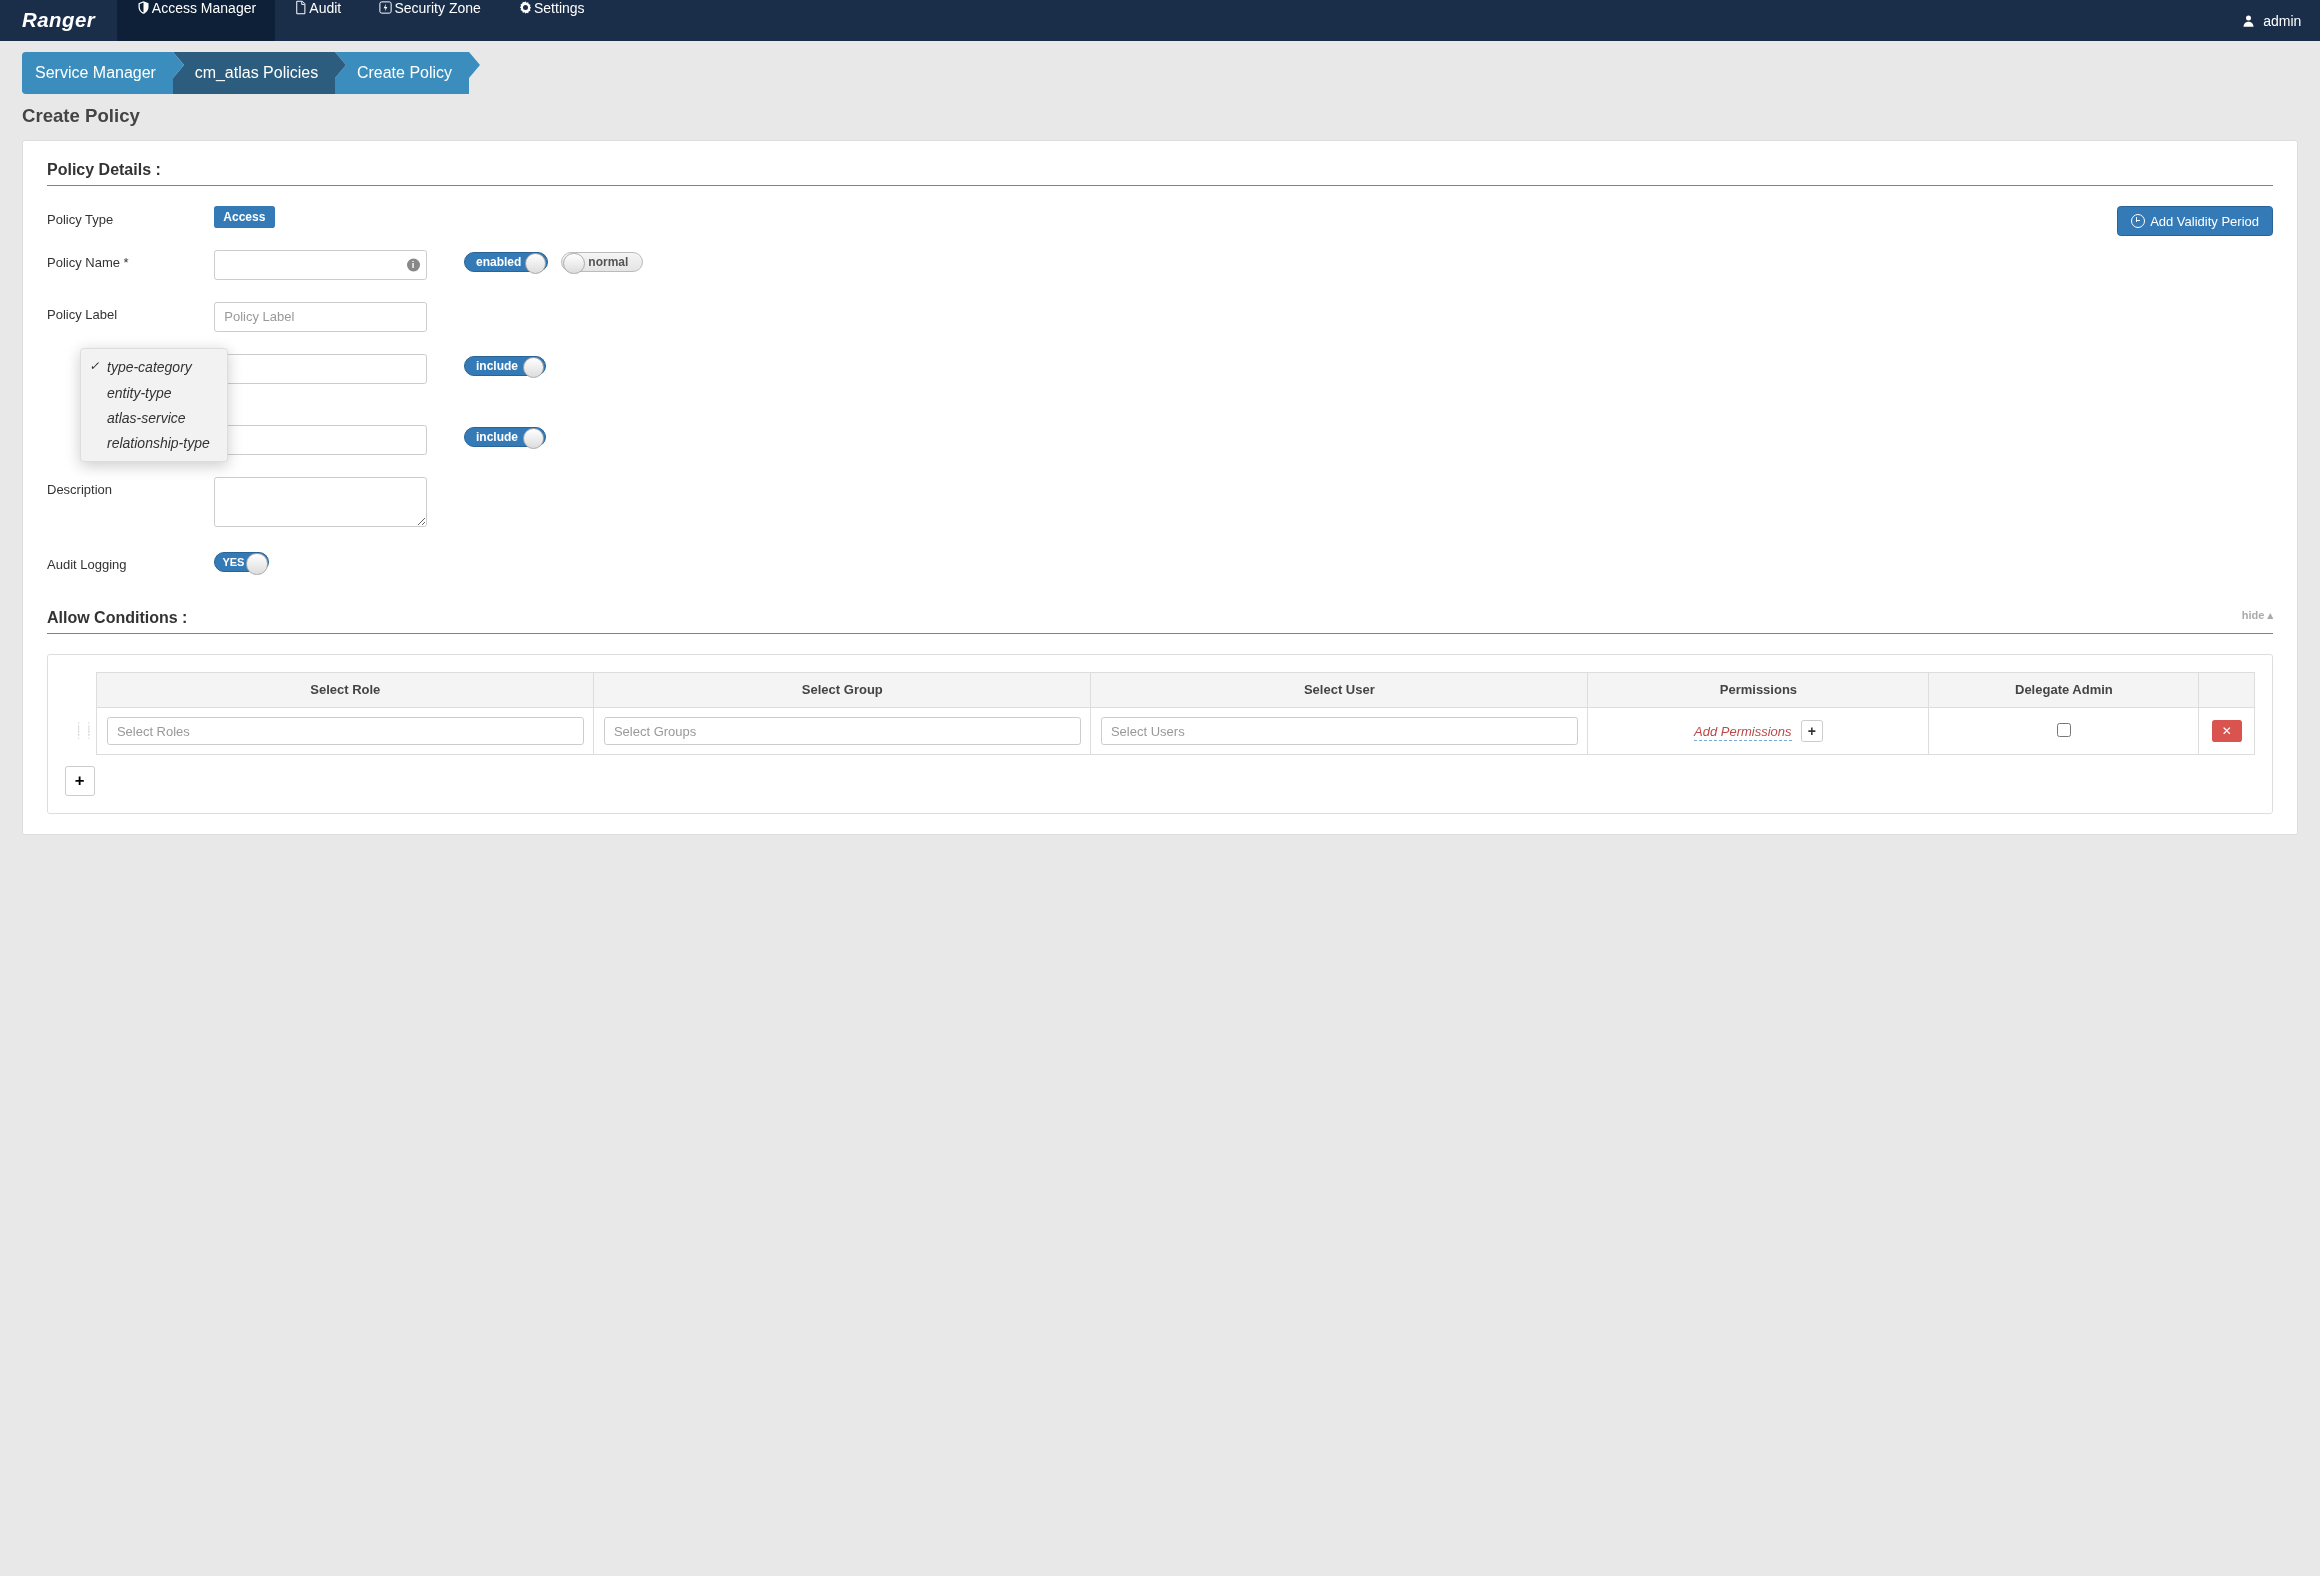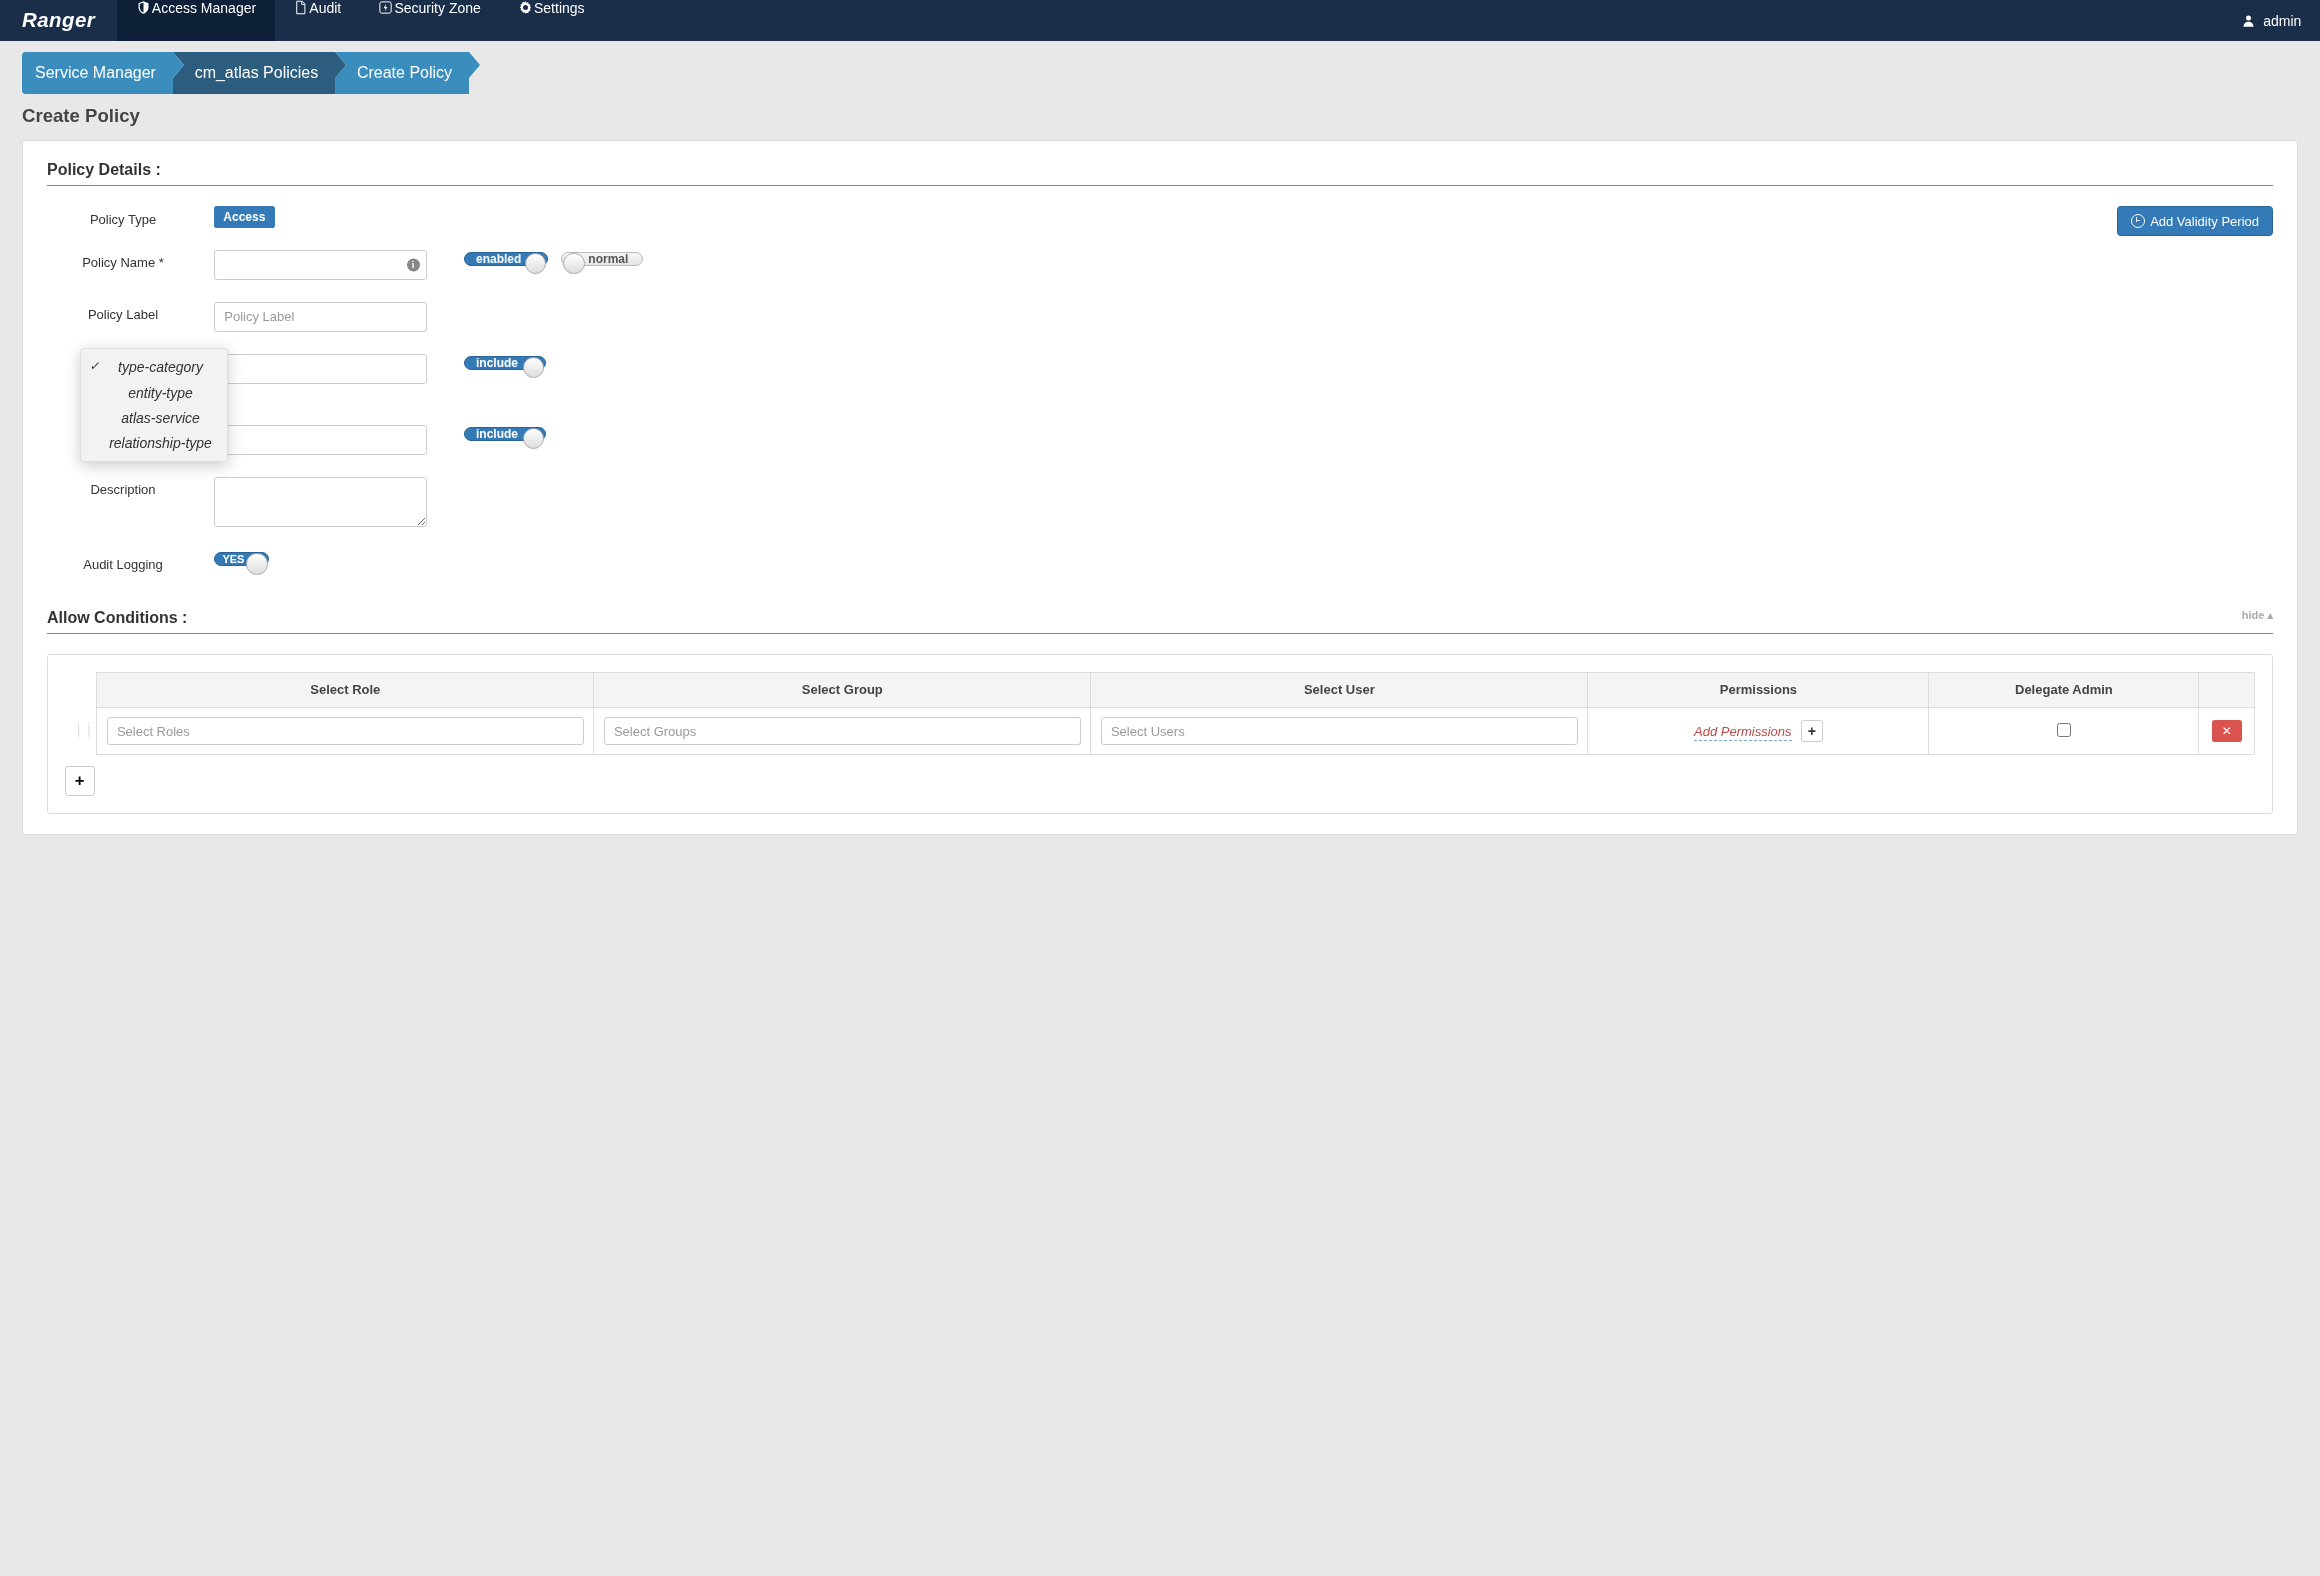--- a/index.html
+++ b/index.html
@@ -27,31 +27,31 @@
 .breadcrumb-item.dark::after { border-left-color: #2d5d7e; }
 
 .page-title { font-size: 18.6px; font-weight: bold; color: #444; margin: 9.3px 0 13px; }
 
 
 .card { background: #fff; border: 0.9px solid #ddd; border-radius: 2.8px; padding: 20.4px 24px; }
 .section-title { font-size: 16px; font-weight: bold; color: #333; padding-bottom: 5.6px; border-bottom: 0.9px solid #4a90d9; margin-bottom: 20.4px; }
 
 
 .form-row { display: flex; align-items: flex-start; margin-bottom: 22px; }
-.form-label { width: 167px; text-align: center; padding-right: 15px; padding-top: 5.6px; font-size: 13px; color: #333; }
+.form-label { width: 167px; text-align: left; padding-right: 15px; padding-top: 5.6px; font-size: 13px; color: #333; }
 .form-input-wrap { width: 213px; position: relative; }
 .form-input, .form-textarea { width: 100%; border: 0.9px solid #ccc; border-radius: 2.8px; padding: 6.5px 9.3px; font-size: 13px; font-family: inherit; }
 .form-input::placeholder, .form-textarea::placeholder { color: #999; }
 .form-textarea { resize: both; height: 50px; }
 .info-icon { position: absolute; right: 7.4px; top: 50%; transform: translateY(-50%); width: 13px; height: 13px; border-radius: 50%; background: #888; color: #fff; font-size: 9.3px; text-align: center; line-height: 13px; font-weight: bold; cursor: pointer; }
 .badge { display: inline-block; background: #337ab7; color: #fff; font-size: 12px; font-weight: bold; padding: 3.7px 9.3px; border-radius: 2.8px; }
 
 
 .toggle-wrap { margin-left: 37px; display: flex; gap: 13px; align-items: center; padding-top: 1.9px; }
-.toggle { position: relative; display: inline-flex; align-items: center; height: 14px; border-radius: 12px; border: 0.9px solid #bbb; cursor: pointer; background: linear-gradient(#f5f5f5, #e5e5e5); min-width: 82px; }
+.toggle { position: relative; display: inline-flex; align-items: center; height: 20px; border-radius: 12px; border: 0.9px solid #bbb; cursor: pointer; background: linear-gradient(#f5f5f5, #e5e5e5); min-width: 82px; }
 .toggle.on { background: #337ab7; border-color: #2a6496; color: #fff; }
 .toggle-knob { position: absolute; width: 21.3px; height: 21.3px; background: linear-gradient(#fff, #ddd); border: 0.9px solid #aaa; border-radius: 50%; top: 0.5px; }
 .toggle.on .toggle-knob { right: 0.9px; }
 .toggle.off .toggle-knob { left: 0.9px; }
 .toggle-text { font-size: 12px; font-weight: bold; padding: 0 26px 0 9.3px; }
 .toggle.on .toggle-text { padding: 0 26px 0 11px; color: #fff; }
 .toggle.off .toggle-text { padding: 0 11px 0 26px; color: #555; }
 .toggle.small { min-width: 52px; }
 .toggle.small .toggle-text { padding: 0 24px 0 7.4px; font-size: 11px; }
 

